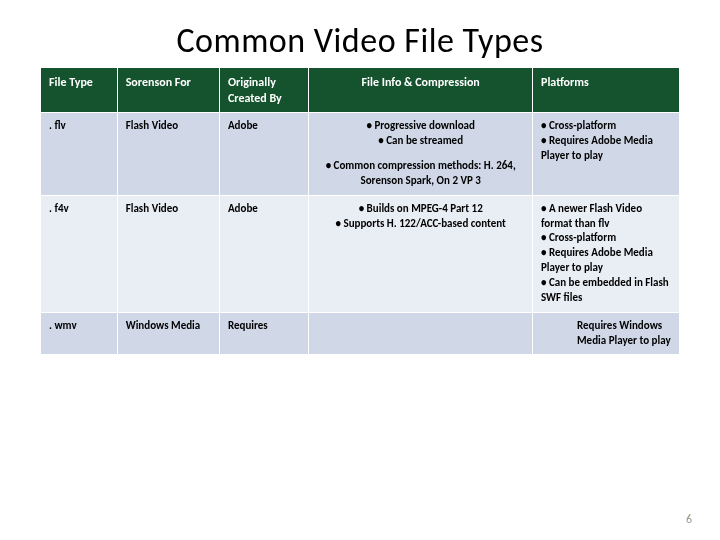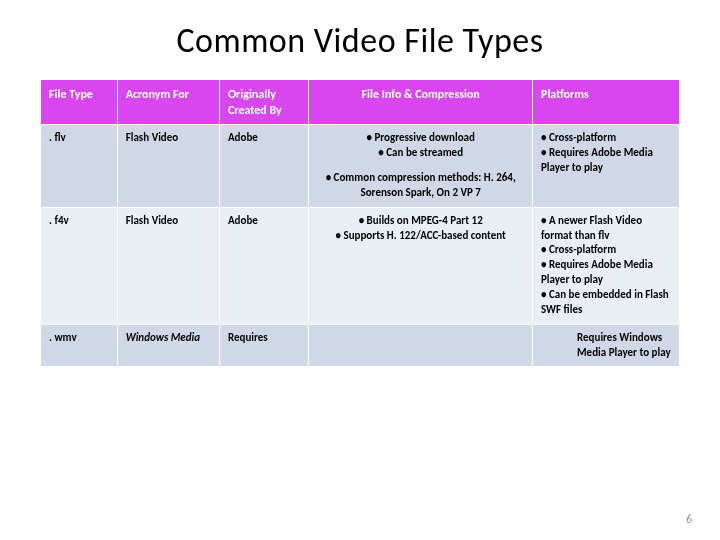--- a/index.html
+++ b/index.html
@@ -8,38 +8,38 @@
     width: 720px;
     height: 540px;
     position: relative;
     padding: 20px 40px 30px 40px;
   }
   .title {
     text-align: center;
     font-size: 34px;
     font-weight: 400;
     color: #000;
-    margin-bottom: 18px;
+    margin-bottom: 6px;
     letter-spacing: 0.5px;
   }
   table {
     width: 100%;
     border-collapse: collapse;
     table-layout: fixed;
   }
   th, td {
     border: 1px solid #fff;
     padding: 6px 8px;
     vertical-align: top;
     font-size: 11px;
     line-height: 1.35;
     text-align: left;
   }
   th {
-    background: #d946ef;
+    background: #14532d;
     color: #fff;
     font-weight: bold;
     font-size: 12px;
   }
   tbody tr:nth-child(odd) td { background: #d0d8e8; }
   tbody tr:nth-child(even) td { background: #e9edf4; }
   td { color: #000; font-weight: bold; }
   col.c1 { width: 12%; }
   col.c2 { width: 16%; }
   col.c3 { width: 14%; }
@@ -65,55 +65,55 @@
     <colgroup>
       <col class="c1">
         <col class="c2">
         <col class="c3">
         <col class="c4">
         <col class="c5">
     </colgroup>
     <thead>
       <tr>
         <th style="white-space: pre-line;">File Type</th>
-        <th style="white-space: pre-line;">Acronym For</th>
+        <th style="white-space: pre-line;">Sorenson For</th>
         <th style="white-space: pre-line;">Originally Created By</th>
         <th style="white-space: pre-line; text-align: center;">File Info &amp; Compression</th>
         <th style="white-space: pre-line;">Platforms</th>
       </tr>
     </thead>
     <tbody>
       <tr>
         <td style="white-space: pre-line;">. flv</td>
         <td style="white-space: pre-line;">Flash Video</td>
         <td style="white-space: pre-line;">Adobe</td>
         <td>
           <span class="cell-block" style="white-space: pre-line;">• Progressive download
 • Can be streamed</span>
-          <span class="cell-block" style="white-space: pre-line;">• Common compression methods: H. 264, Sorenson Spark, On 2 VP 7</span>
+          <span class="cell-block" style="white-space: pre-line;">• Common compression methods: H. 264, Sorenson Spark, On 2 VP 3</span>
         </td>
         <td style="white-space: pre-line;">• Cross-platform
 • Requires Adobe Media Player to play</td>
       </tr>
       <tr>
         <td style="white-space: pre-line;">. f4v</td>
         <td style="white-space: pre-line;">Flash Video</td>
         <td style="white-space: pre-line;">Adobe</td>
         <td>
           <span class="cell-block" style="white-space: pre-line;">• Builds on MPEG-4 Part 12
 • Supports H. 122/ACC-based content</span>
         </td>
         <td style="white-space: pre-line;">• A newer Flash Video format than flv
 • Cross-platform
 • Requires Adobe Media Player to play
 • Can be embedded in Flash SWF files</td>
       </tr>
       <tr>
         <td style="white-space: pre-line;">. wmv</td>
-        <td style="white-space: pre-line; font-style: italic;">Windows Media</td>
+        <td style="white-space: pre-line;">Windows Media</td>
         <td style="white-space: pre-line;">Requires</td>
         <td></td>
         <td style="white-space: pre-line; padding-left: 44px;">Requires Windows Media Player to play</td>
       </tr>
     </tbody>
   </table>
 
   <div class="page-num" style="white-space: pre-line;">6</div>
 </div>
 

